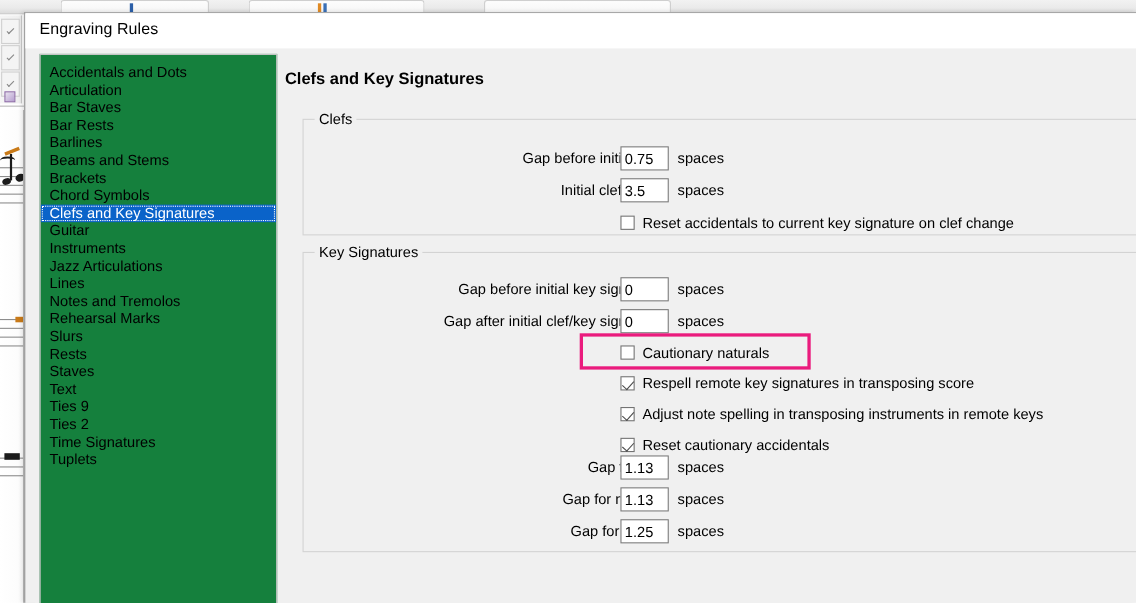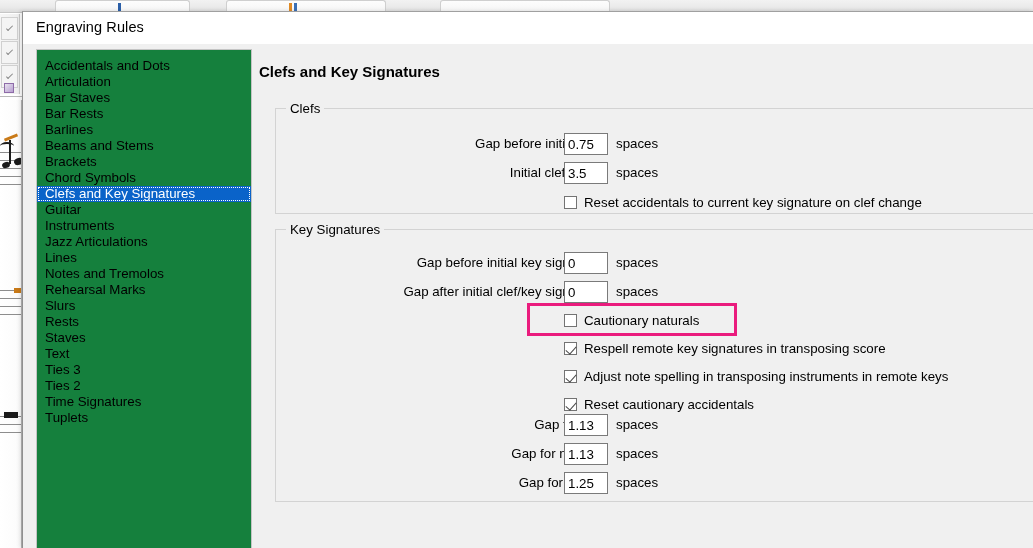--- a/index.html
+++ b/index.html
@@ -271,21 +271,21 @@
     <div class="list-item">Guitar</div>
     <div class="list-item">Instruments</div>
     <div class="list-item">Jazz Articulations</div>
     <div class="list-item">Lines</div>
     <div class="list-item">Notes and Tremolos</div>
     <div class="list-item">Rehearsal Marks</div>
     <div class="list-item">Slurs</div>
     <div class="list-item">Rests</div>
     <div class="list-item">Staves</div>
     <div class="list-item">Text</div>
-    <div class="list-item">Ties 3</div>
+    <div class="list-item">Ties 9</div>
     <div class="list-item">Ties 2</div>
     <div class="list-item">Time Signatures</div>
     <div class="list-item">Tuplets</div>
   </div>
 
   <div id="pane-heading">Clefs and Key Signatures</div>
 
   <div class="groupbox" id="group-clefs">
     <div class="groupbox-label">Clefs</div>
 

